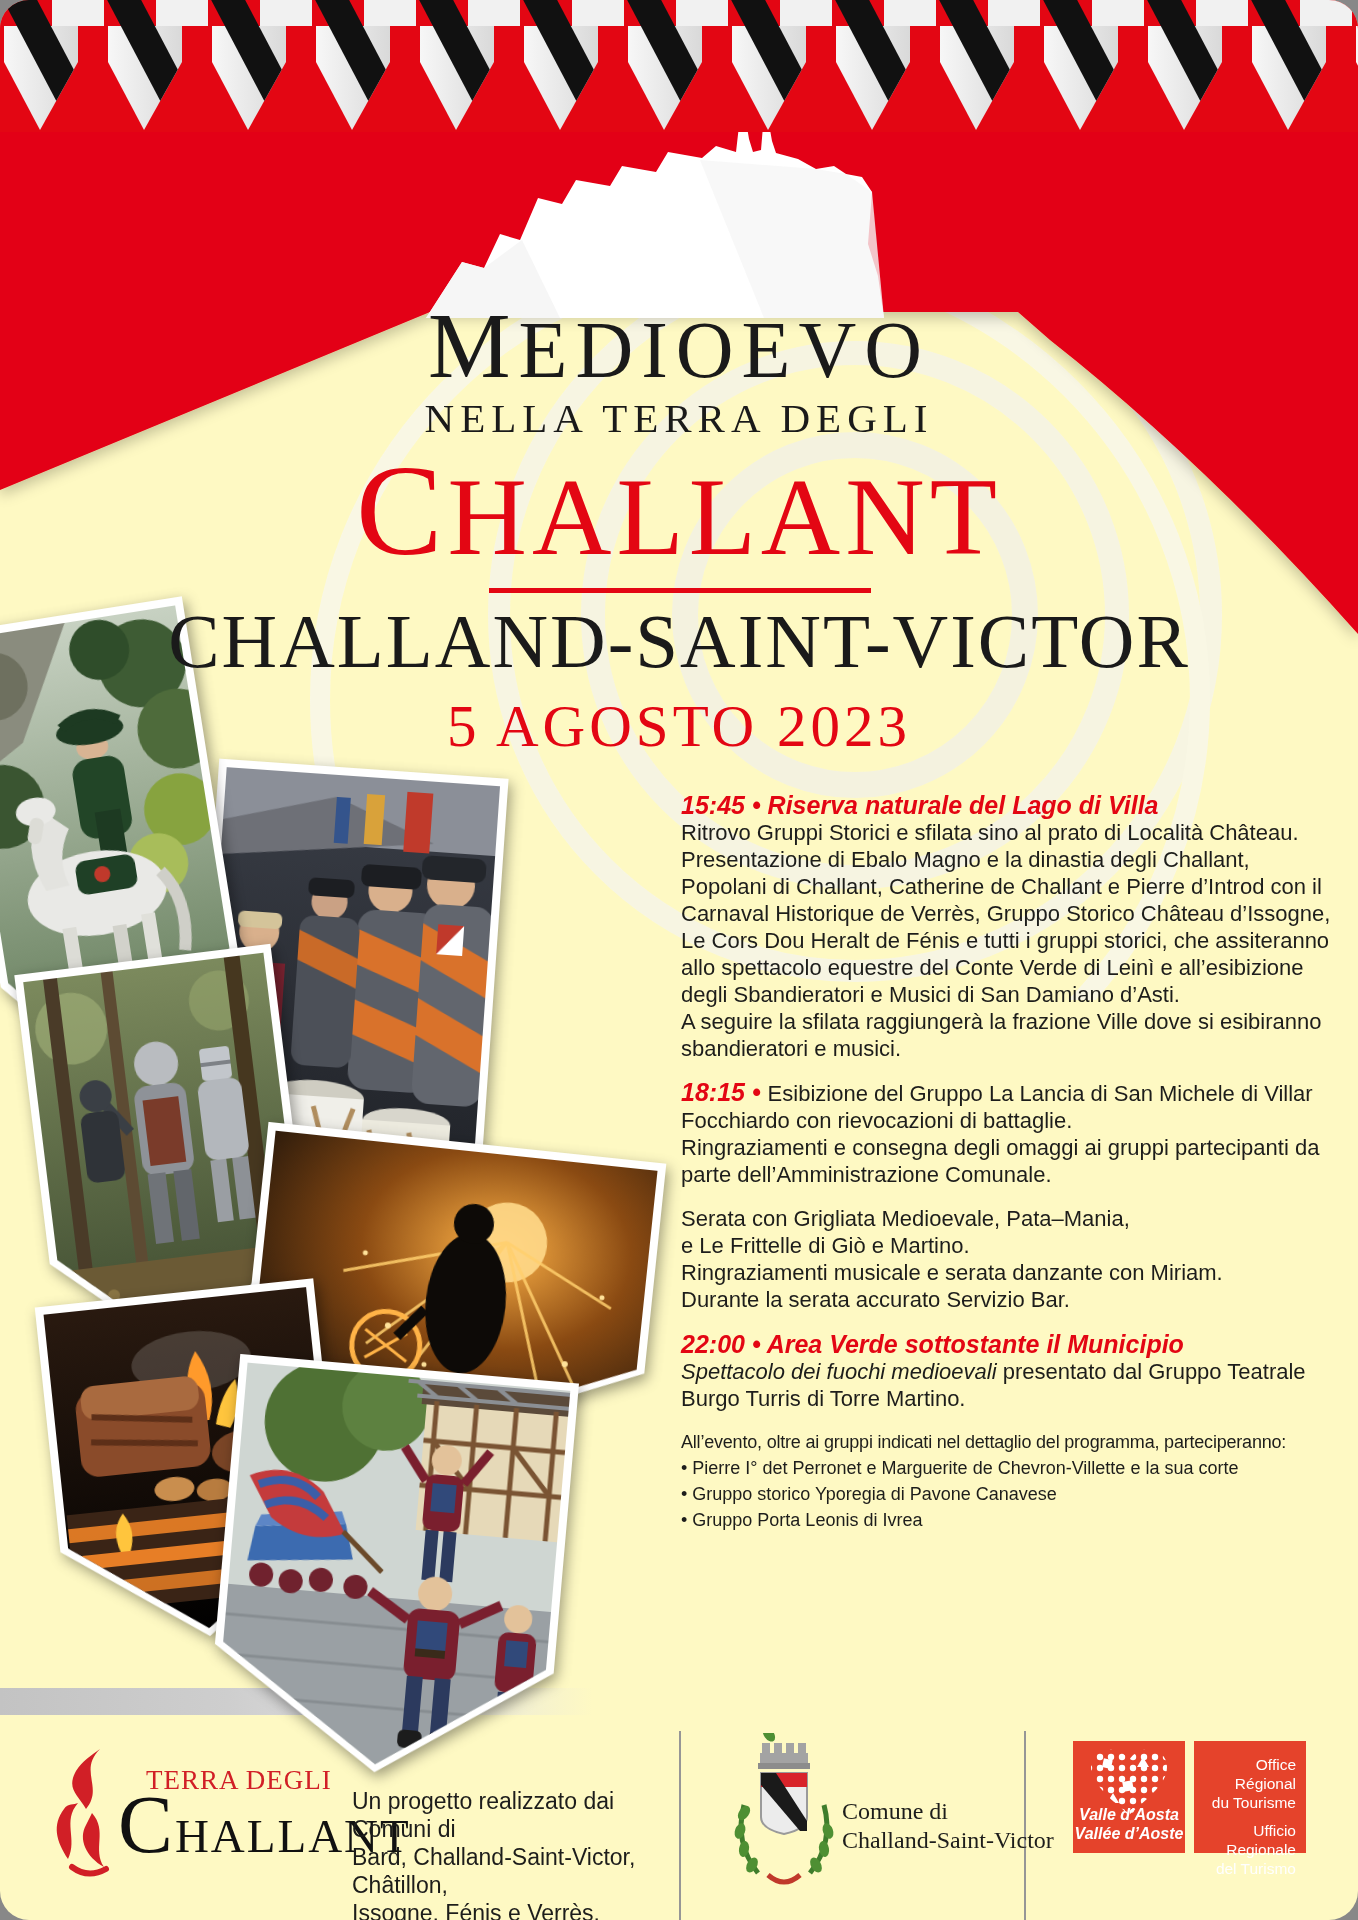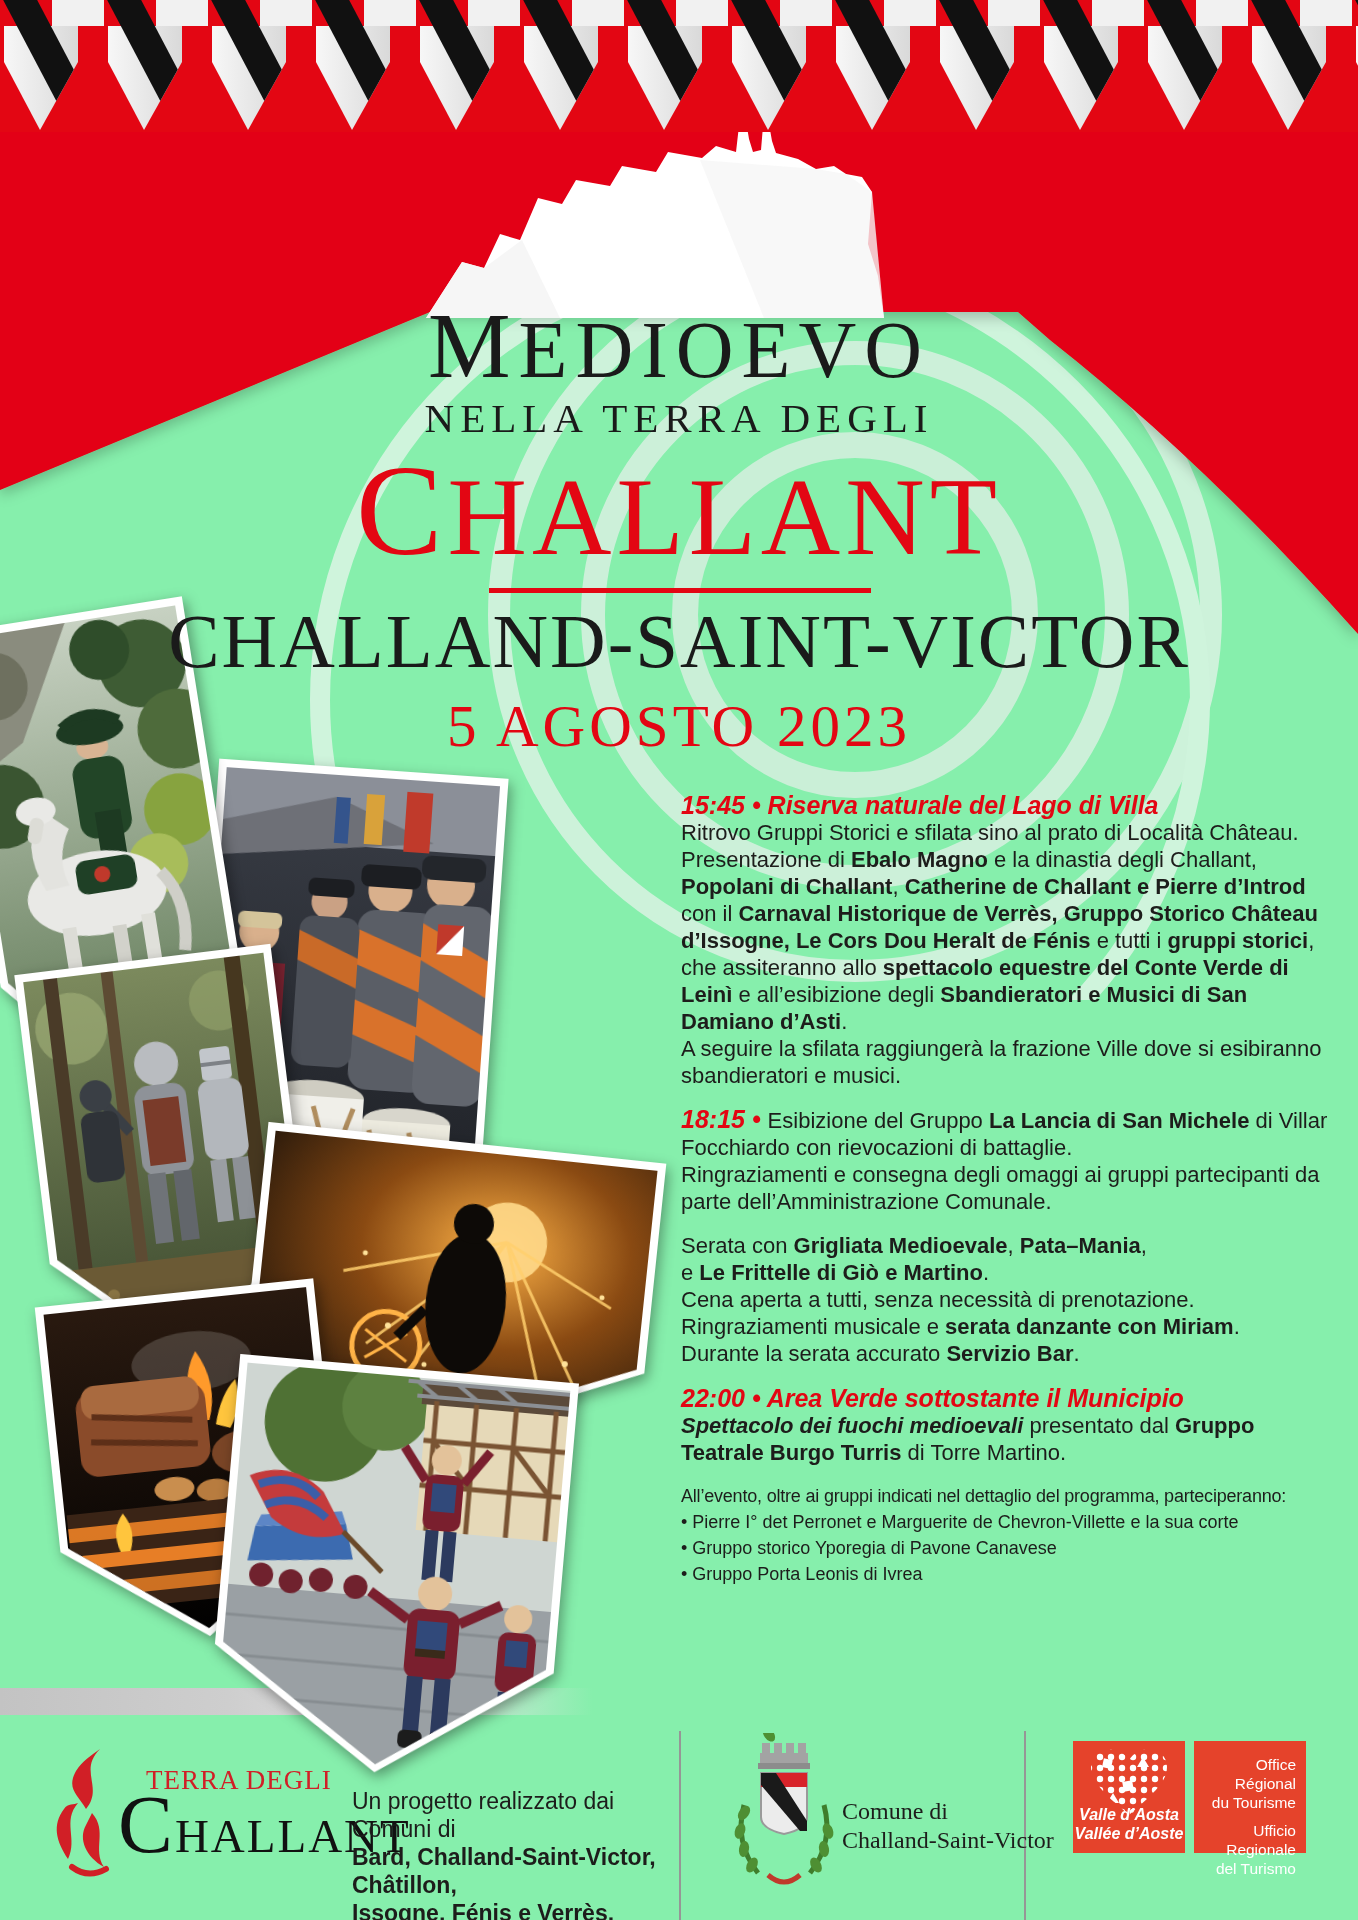--- a/index.html
+++ b/index.html
@@ -1,17 +1,17 @@
 <!DOCTYPE html>
 <html><head>
 <meta charset="utf-8">
 <style>
   html,body{margin:0;padding:0;background:#888;}
-  .poster{position:relative;width:1358px;height:1920px;background:#86efac;overflow:hidden;
-          font-family:"Liberation Sans",sans-serif;margin:0 auto;}
+  .poster{position:relative;width:1358px;height:1920px;background:#fef9c3;overflow:hidden;
+          font-family:"Liberation Sans",sans-serif;margin:0 auto;border-radius:29px;}
   svg{display:block}
   
   .header-art{position:absolute;left:0;top:0;z-index:0;pointer-events:none}
   
   .titleblock{position:absolute;left:0;top:0;width:1358px;z-index:3;text-align:center;
               font-family:"Liberation Serif",serif;color:#1a1a1a;}
   .t-medioevo{position:absolute;left:0;width:100%;top:300px;font-size:80px;letter-spacing:8px;line-height:1}
   .t-medioevo::first-letter{font-size:1.16em}
   .t-nella{position:absolute;left:0;width:100%;top:398px;font-size:41px;letter-spacing:6px;line-height:1}
   .t-challant{position:absolute;left:0;width:100%;top:446px;font-size:110px;letter-spacing:5px;
@@ -22,21 +22,21 @@
   .t-date{position:absolute;left:0;width:100%;top:697px;font-size:59px;letter-spacing:4px;
           color:#e30613;line-height:1}
   
   .program{position:absolute;left:681px;top:791px;width:660px;z-index:3;color:#1d1d1b;
            font-size:22px;line-height:27px;}
   .block{margin-bottom:17px}
   .time,.venue,.dot{color:#e30613;font-weight:bold;font-style:italic}
   .bhead{font-size:25px;line-height:28px}
   .bhead.inline-first{font-size:22px;line-height:27px}
   .bhead.inline-first .time,.bhead.inline-first .dot{font-size:25px}
-  span.b{font-weight:bold}
+  span.b{font-weight:normal}
   span.i{font-style:italic}
   .notes{margin-top:16px;font-size:18px;line-height:26px}
   .notes .intro{white-space:nowrap;letter-spacing:-0.2px}
   
   .photo{position:absolute;z-index:2;filter:drop-shadow(3px 5px 7px rgba(0,0,0,.38))}
   
   .grayband{position:absolute;left:0;top:1688px;width:760px;height:27px;z-index:1;
     background:linear-gradient(to right,#c3c3c3 0%,#cecece 30%,#e3e3e3 55%,rgba(240,240,240,0) 78%)}
   
   .footer{position:absolute;left:0;top:1725px;width:1358px;height:195px;z-index:3;color:#1d1d1b}
@@ -434,21 +434,20 @@
         <div class="para"><span>Presentazione di </span><span class="b">Ebalo Magno</span><span> e la dinastia degli Challant, </span><span class="b">Popolani di Challant</span><span>, </span><span class="b">Catherine de Challant e Pierre d’Introd</span><span> con il </span><span class="b">Carnaval Historique de Verrès, Gruppo Storico Château d’Issogne, Le Cors Dou Heralt de Fénis</span><span> e tutti i </span><span class="b">gruppi storici</span><span>, che assiteranno allo </span><span class="b">spettacolo equestre del Conte Verde di Leinì</span><span> e all’esibizione degli </span><span class="b">Sbandieratori e Musici di San Damiano d’Asti</span><span>.</span></div>
         <div class="para"><span>A seguire la sfilata raggiungerà la frazione Ville dove si esibiranno sbandieratori e musici.</span></div>
       </div>
       <div class="block">
         <div class="bhead inline-first"><span class="time">18:15</span><span class="dot"> • </span><span>Esibizione del Gruppo </span><span class="b">La Lancia di San Michele</span><span> di Villar Focchiardo con rievocazioni di battaglie.</span></div>
         <div class="para"><span>Ringraziamenti e consegna degli omaggi ai gruppi partecipanti da parte dell’Amministrazione Comunale.</span></div>
       </div>
       <div class="block">
         <div class="para"><span>Serata con </span><span class="b">Grigliata Medioevale</span><span>, </span><span class="b">Pata–Mania</span><span>,</span></div>
         <div class="para"><span>e </span><span class="b">Le Frittelle di Giò e Martino</span><span>.</span></div>
-        <div class="para"><span>Cena aperta a tutti, senza necessità di prenotazione.</span></div>
         <div class="para"><span>Ringraziamenti musicale e </span><span class="b">serata danzante con Miriam</span><span>.</span></div>
         <div class="para"><span>Durante la serata accurato </span><span class="b">Servizio Bar</span><span>.</span></div>
       </div>
       <div class="block">
         <div class="bhead"><span class="time">22:00</span><span class="dot"> • </span><span class="venue">Area Verde sottostante il Municipio</span></div>
         <div class="para"><span class="b i">Spettacolo dei fuochi medioevali</span><span> presentato dal </span><span class="b">Gruppo Teatrale Burgo Turris</span><span> di Torre Martino.</span></div>
       </div>
       <div class="notes">
         <div class="intro">All’evento, oltre ai gruppi indicati nel dettaglio del programma, parteciperanno:</div>
         <div>• Pierre I° det Perronet e Marguerite de Chevron-Villette e la sua corte</div>

